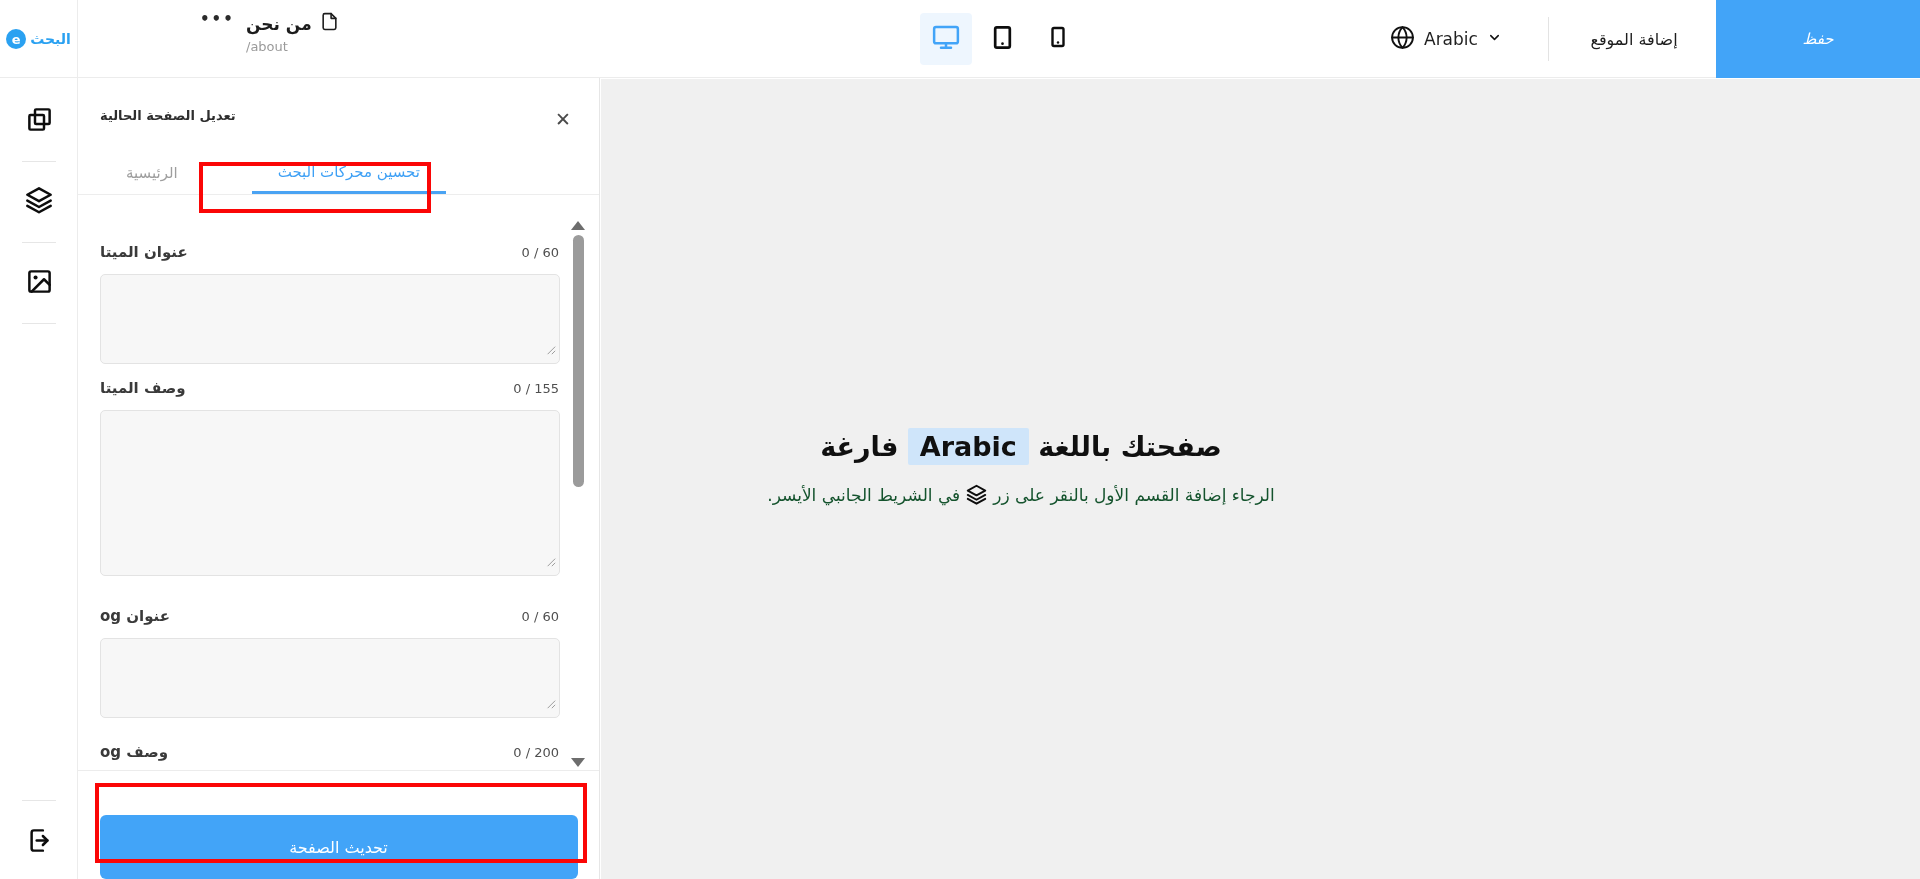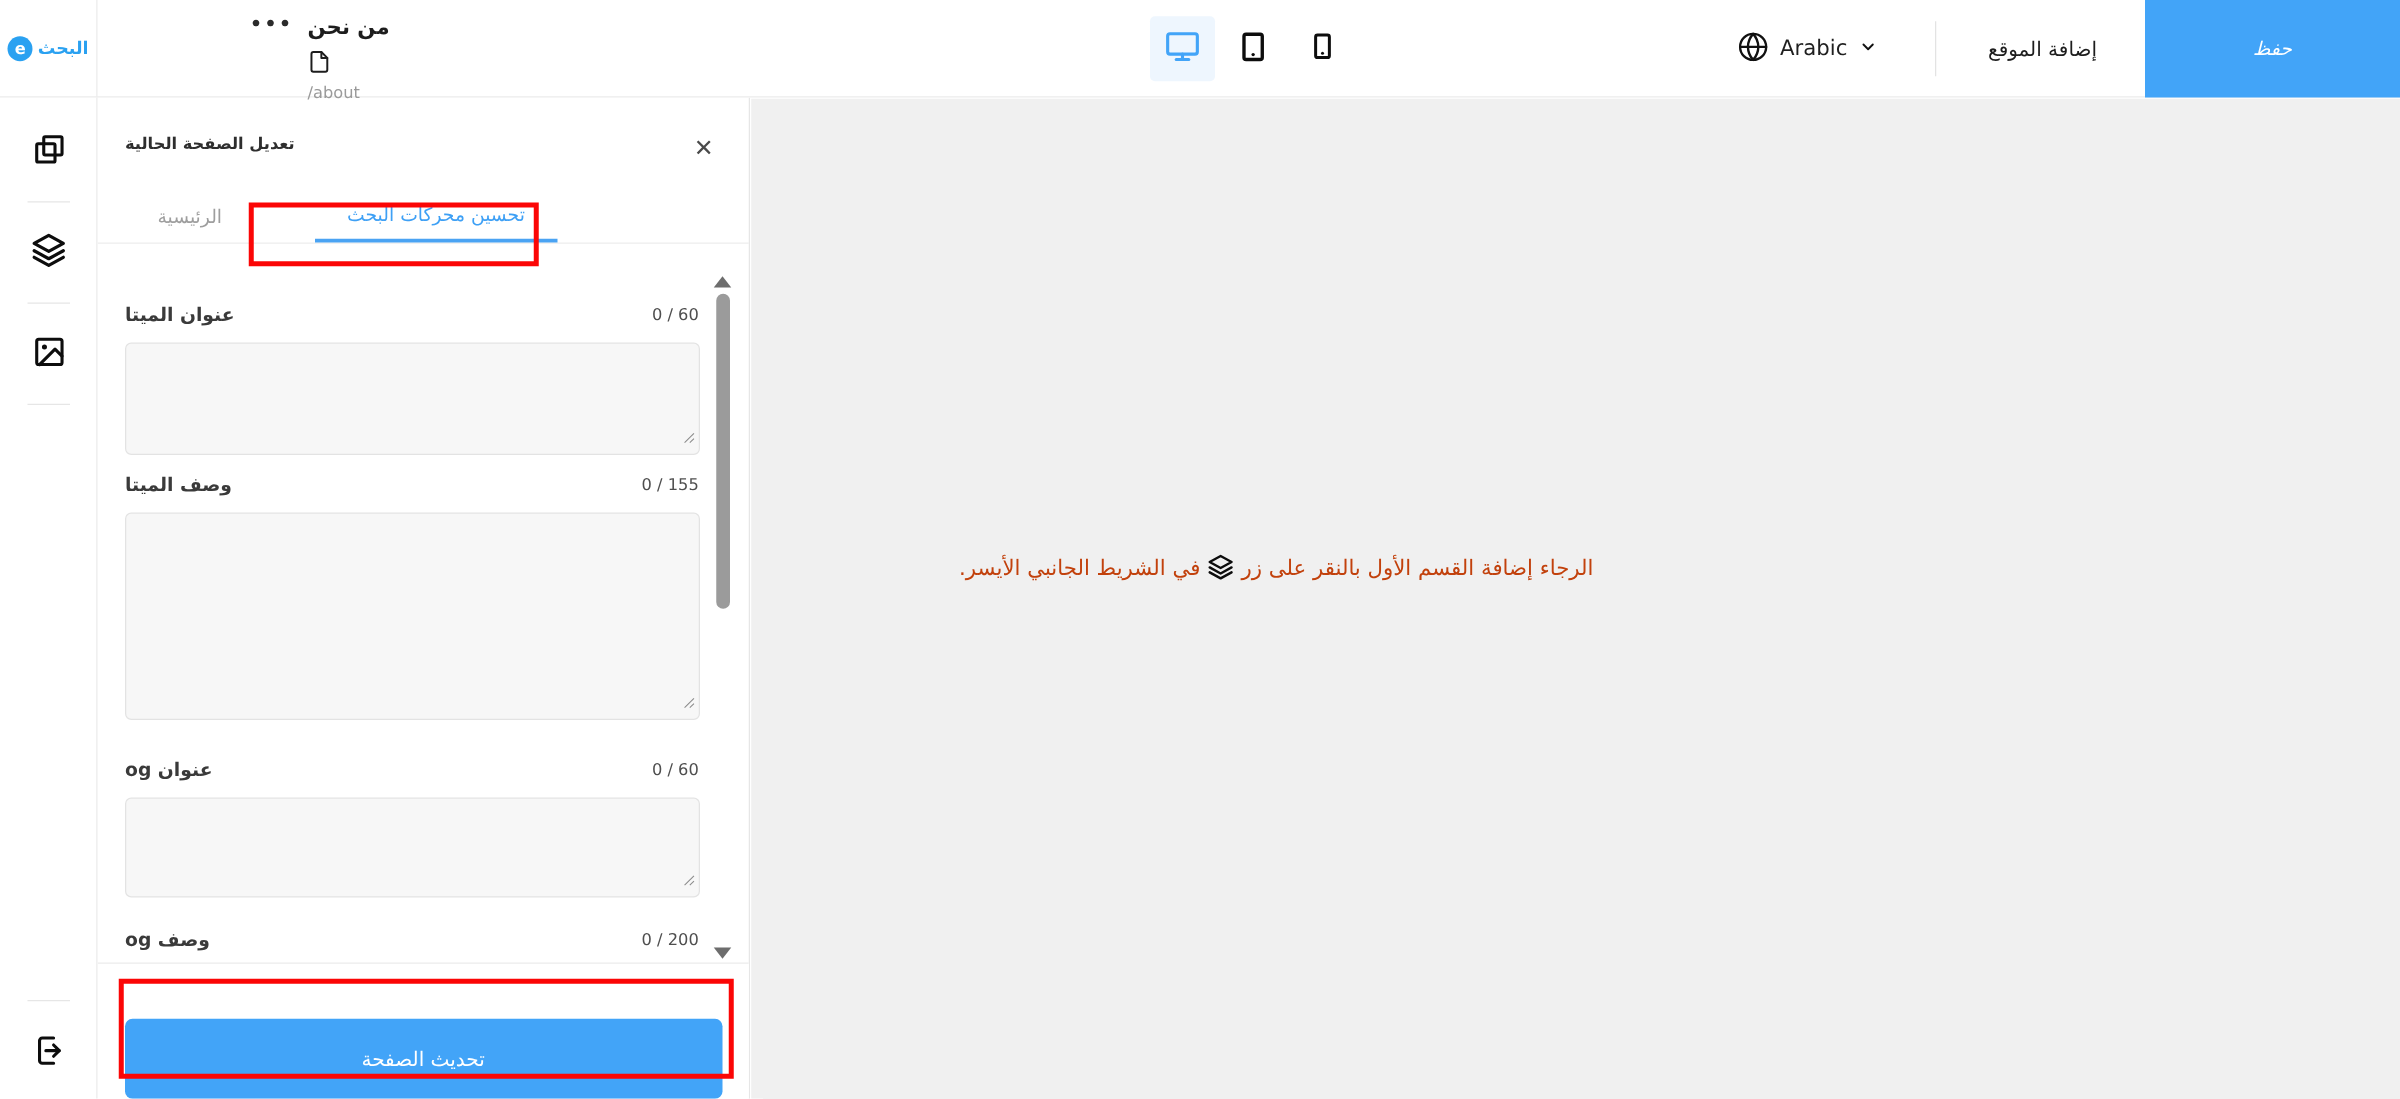--- a/index.html
+++ b/index.html
@@ -11,21 +11,21 @@
   .header { position:absolute; top:0; left:0; width:1920px; height:78px;
     background:#fff; border-bottom:1px solid #ececec; z-index:10; }
   .logo { position:absolute; left:0; top:0; width:78px; height:78px;
     border-right:1px solid #ececec; display:flex; align-items:center; justify-content:center; gap:4px; }
   .logo-circle { width:20px; height:20px; border-radius:50%; background:#2aa1f1; color:#fff;
     font-size:13px; font-weight:bold; display:flex; align-items:center; justify-content:center; }
   .logo-text { color:#2aa1f1; font-weight:bold; font-size:14px; }
   .dots-menu { position:absolute; left:200px; top:10px; font-size:15px; letter-spacing:2px;
     color:#2b2b2b; font-weight:bold; cursor:pointer; }
   .page-block { position:absolute; left:246px; top:12px; }
-  .page-title-row { display:flex; align-items:flex-start; gap:8px;flex-direction:column; }
+  .page-title-row { display:flex; align-items:center; gap:8px; }
   .page-title { font-size:17px; font-weight:bold; color:#1d1d1d; }
   .page-path { font-size:13px; color:#9a9a9a; margin-top:4px; }
   .device-group { position:absolute; left:920px; top:13px; display:flex; gap:4px; }
   .device-btn { width:52px; height:52px; display:flex; align-items:center; justify-content:center;
     border-radius:4px; cursor:pointer; }
   .device-btn.selected { background:#eef6fe; }
   .lang-switcher { position:absolute; left:1390px; top:0; height:78px;
     display:flex; align-items:center; gap:9px; cursor:pointer; }
   .lang-label { font-size:17px; color:#1f1f1f; }
   .header-divider { position:absolute; left:1548px; top:17px; width:1px; height:44px; background:#e3e3e3; }
@@ -80,21 +80,21 @@
   .panel-bottom { position:absolute; bottom:0; left:0; right:0; height:109px; border-top:1px solid #ececec;
     background:#fff; display:flex; align-items:flex-end; justify-content:center; }
   .update-btn { width:478px; height:64px; background:#42a4f8; border:none; border-radius:6px;
     color:#fff; font-size:16px; cursor:pointer; font-family:"DejaVu Sans","Liberation Sans",sans-serif; }
 
   
   .canvas { position:absolute; left:601px; top:79px; right:0; bottom:0; background:#f0f0f0; }
   .canvas-msg { position:absolute; left:0; width:840px; top:352px; text-align:center; }
   .canvas-heading { font-size:27px; font-weight:bold; color:#101010; direction:rtl; }
   .hl { background:#cfe5fa; padding:3px 12px; border-radius:2px; }
-  .canvas-sub { margin-top:12px; font-size:17px; color:#c2410c; direction:rtl; }
+  .canvas-sub { margin-top:22px; font-size:17px; color:#14532d; direction:rtl; }
   .canvas-sub svg { vertical-align:-4px; margin:0 6px; }
 
   
   .annotation { position:absolute; border:4px solid #fb0606; z-index:60; pointer-events:none; }
   .anno-tab { left:199px; top:162px; width:232px; height:51px; }
   .anno-update { left:95px; top:783px; width:492px; height:80px; }
 </style>
 </head>
 <body>
 
@@ -283,20 +283,25 @@
       <div class="arrow-down"></div>
     </div>
 
     <div class="panel-bottom">
       <button class="update-btn">تحديث الصفحة</button>
     </div>
   </div>
 
   <div class="canvas">
     <div class="canvas-msg">
+      <div class="canvas-heading">
+        <span>صفحتك باللغة</span>
+        <span class="hl">Arabic</span>
+        <span>فارغة</span>
+      </div>
       <div class="canvas-sub">
         <span>الرجاء إضافة القسم الأول بالنقر على زر</span><span><svg width="21" height="21" viewBox="0 0 24 24" fill="none" stroke="#0d0d0d" stroke-width="2.2" stroke-linecap="round" stroke-linejoin="round">
               <polygon points="12 2 2 7.5 12 13 22 7.5 12 2"></polygon>
               <polyline points="2 12.5 12 18 22 12.5"></polyline>
               <polyline points="2 17 12 22.5 22 17"></polyline>
             </svg></span><span>في الشريط الجانبي الأيسر.</span>
       </div>
     </div>
   </div>
 

